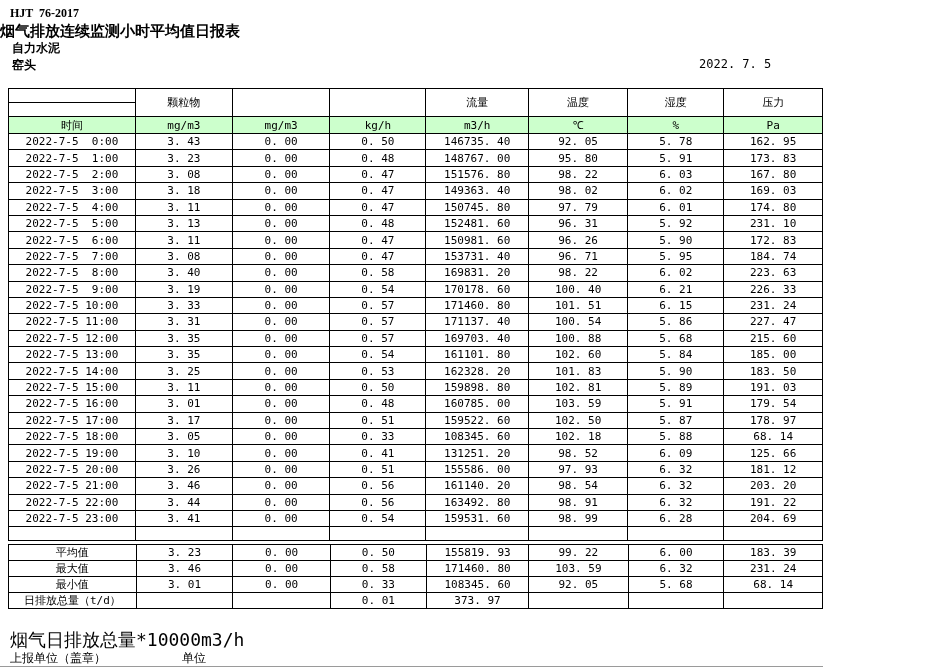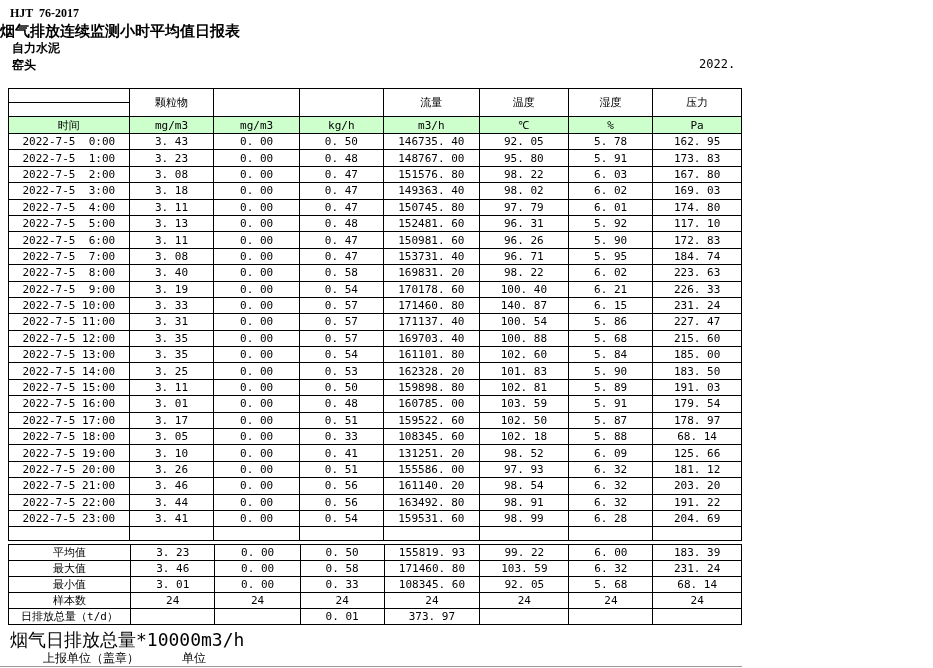--- a/index.html
+++ b/index.html
@@ -1,18 +1,18 @@
 <!DOCTYPE html>
 <html style="--green: #CCFFCC;"><head>
 <meta charset="utf-8">
 <style>
   html,body{margin:0;padding:0;background:#fff;}
   .page{
     position:relative;
-    width:742px;height:668px;
+    width:823px;height:668px;
     background:#fff;
     font-family:"DejaVu Sans Mono","Liberation Sans",sans-serif;
     color:#000;
     overflow:hidden;
   }
   .std{
     position:absolute;left:10px;top:6px;
     font-size:12px;font-weight:bold;white-space:pre;
     font-family:"Liberation Serif",serif;
   }
@@ -33,21 +33,21 @@
     padding:0;overflow:hidden;white-space:pre;
   }
   .hrow1 td,.hrow2 td{height:13px;}
   .unit-row td{background:var(--green,#CCFFCC);height:16px;}
   tbody.hours td{height:15.4px;}
   tr.blank-row td{height:13px;}
   table.summary{margin-top:3px;}
   table.summary td{height:15px;}
 
   .footer-line1{position:absolute;left:10px;top:628px;font-size:18px;}
-  .footer-line2{position:absolute;left:10px;top:650px;font-size:12px;margin-left:33px;}
+  .footer-line2{position:absolute;left:10px;top:650px;font-size:12px;}
   .footer-unit{position:absolute;left:182px;top:650px;font-size:12px;text-align:right;}
   .bottom-rule{position:absolute;left:0;top:666px;width:933px;height:1px;background:#9a9a9a;}
 </style>
 </head>
 <body>
 
 <div class="page">
 
   <div class="std">HJT  76-2017</div>
   <div class="title">烟气排放连续监测小时平均值日报表</div>
@@ -145,21 +145,21 @@
             <td>174. 80</td>
           </tr>
           <tr>
             <td>2022-7-5  5:00</td>
             <td>3. 13</td>
             <td>0. 00</td>
             <td>0. 48</td>
             <td>152481. 60</td>
             <td>96. 31</td>
             <td>5. 92</td>
-            <td>117. 10</td>
+            <td>231. 10</td>
           </tr>
           <tr>
             <td>2022-7-5  6:00</td>
             <td>3. 11</td>
             <td>0. 00</td>
             <td>0. 47</td>
             <td>150981. 60</td>
             <td>96. 26</td>
             <td>5. 90</td>
             <td>172. 83</td>
@@ -193,21 +193,21 @@
             <td>100. 40</td>
             <td>6. 21</td>
             <td>226. 33</td>
           </tr>
           <tr>
             <td>2022-7-5 10:00</td>
             <td>3. 33</td>
             <td>0. 00</td>
             <td>0. 57</td>
             <td>171460. 80</td>
-            <td>140. 87</td>
+            <td>101. 51</td>
             <td>6. 15</td>
             <td>231. 24</td>
           </tr>
           <tr>
             <td>2022-7-5 11:00</td>
             <td>3. 31</td>
             <td>0. 00</td>
             <td>0. 57</td>
             <td>171137. 40</td>
             <td>100. 54</td>
@@ -385,30 +385,20 @@
             <td>最小值</td>
             <td>3. 01</td>
             <td>0. 00</td>
             <td>0. 33</td>
             <td>108345. 60</td>
             <td>92. 05</td>
             <td>5. 68</td>
             <td>68. 14</td>
           </tr>
           <tr>
-            <td>样本数</td>
-            <td>24</td>
-            <td>24</td>
-            <td>24</td>
-            <td>24</td>
-            <td>24</td>
-            <td>24</td>
-            <td>24</td>
-          </tr>
-          <tr>
             <td>日排放总量（t/d）</td>
             <td></td>
             <td></td>
             <td>0. 01</td>
             <td>373. 97</td>
             <td></td>
             <td></td>
             <td></td>
           </tr>
         </tbody>

